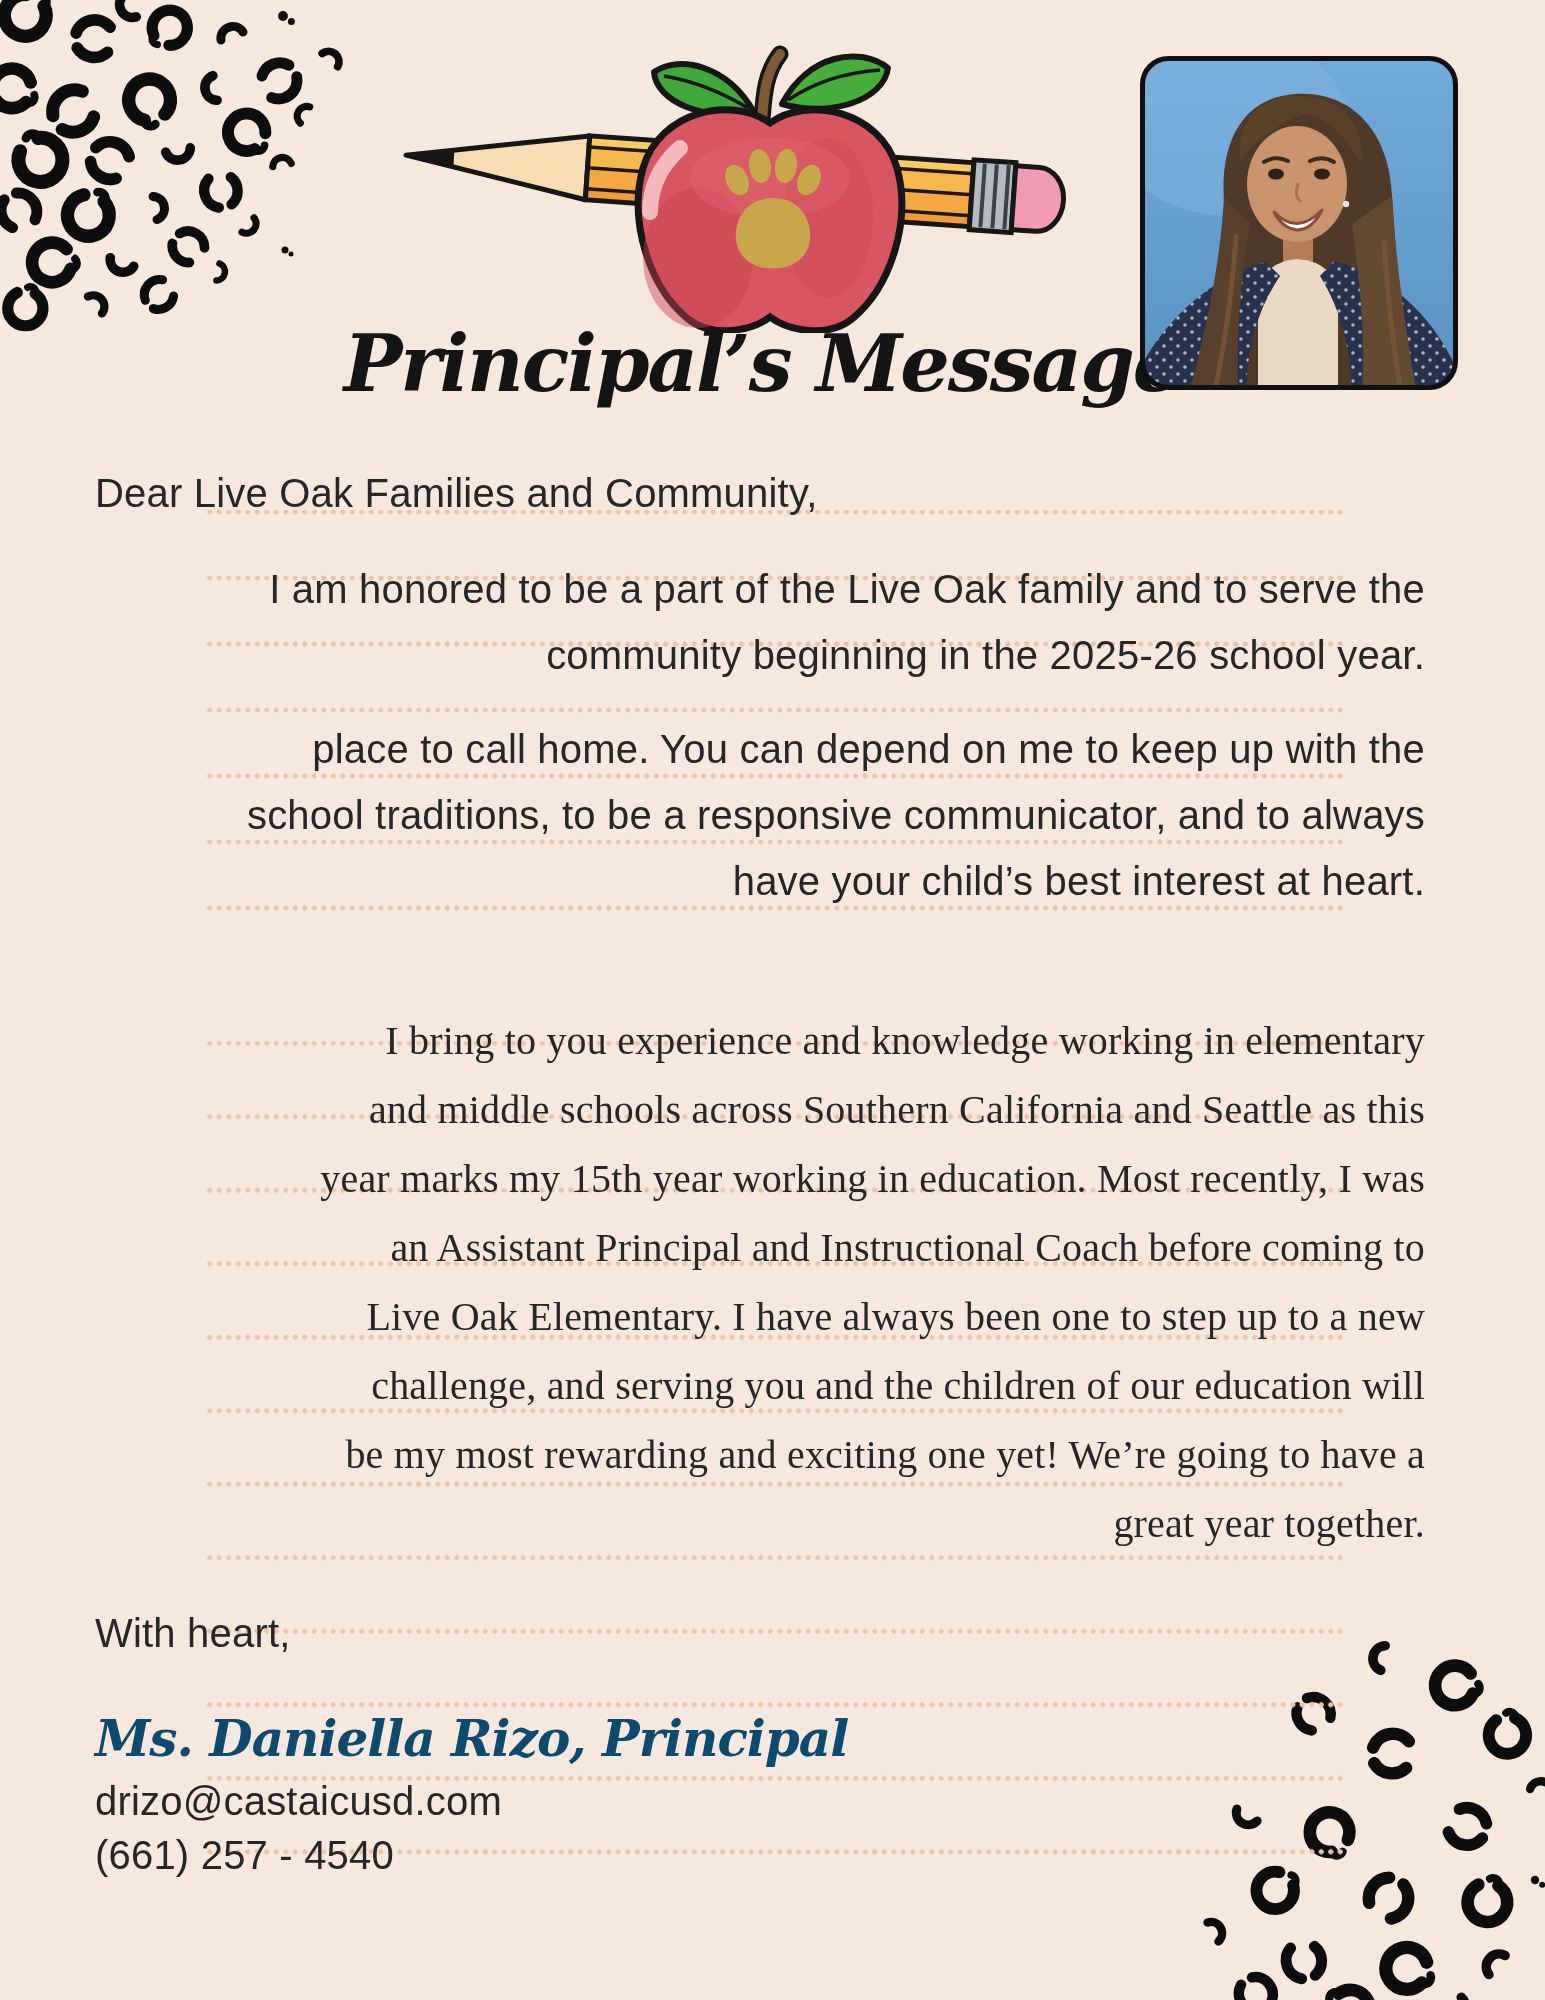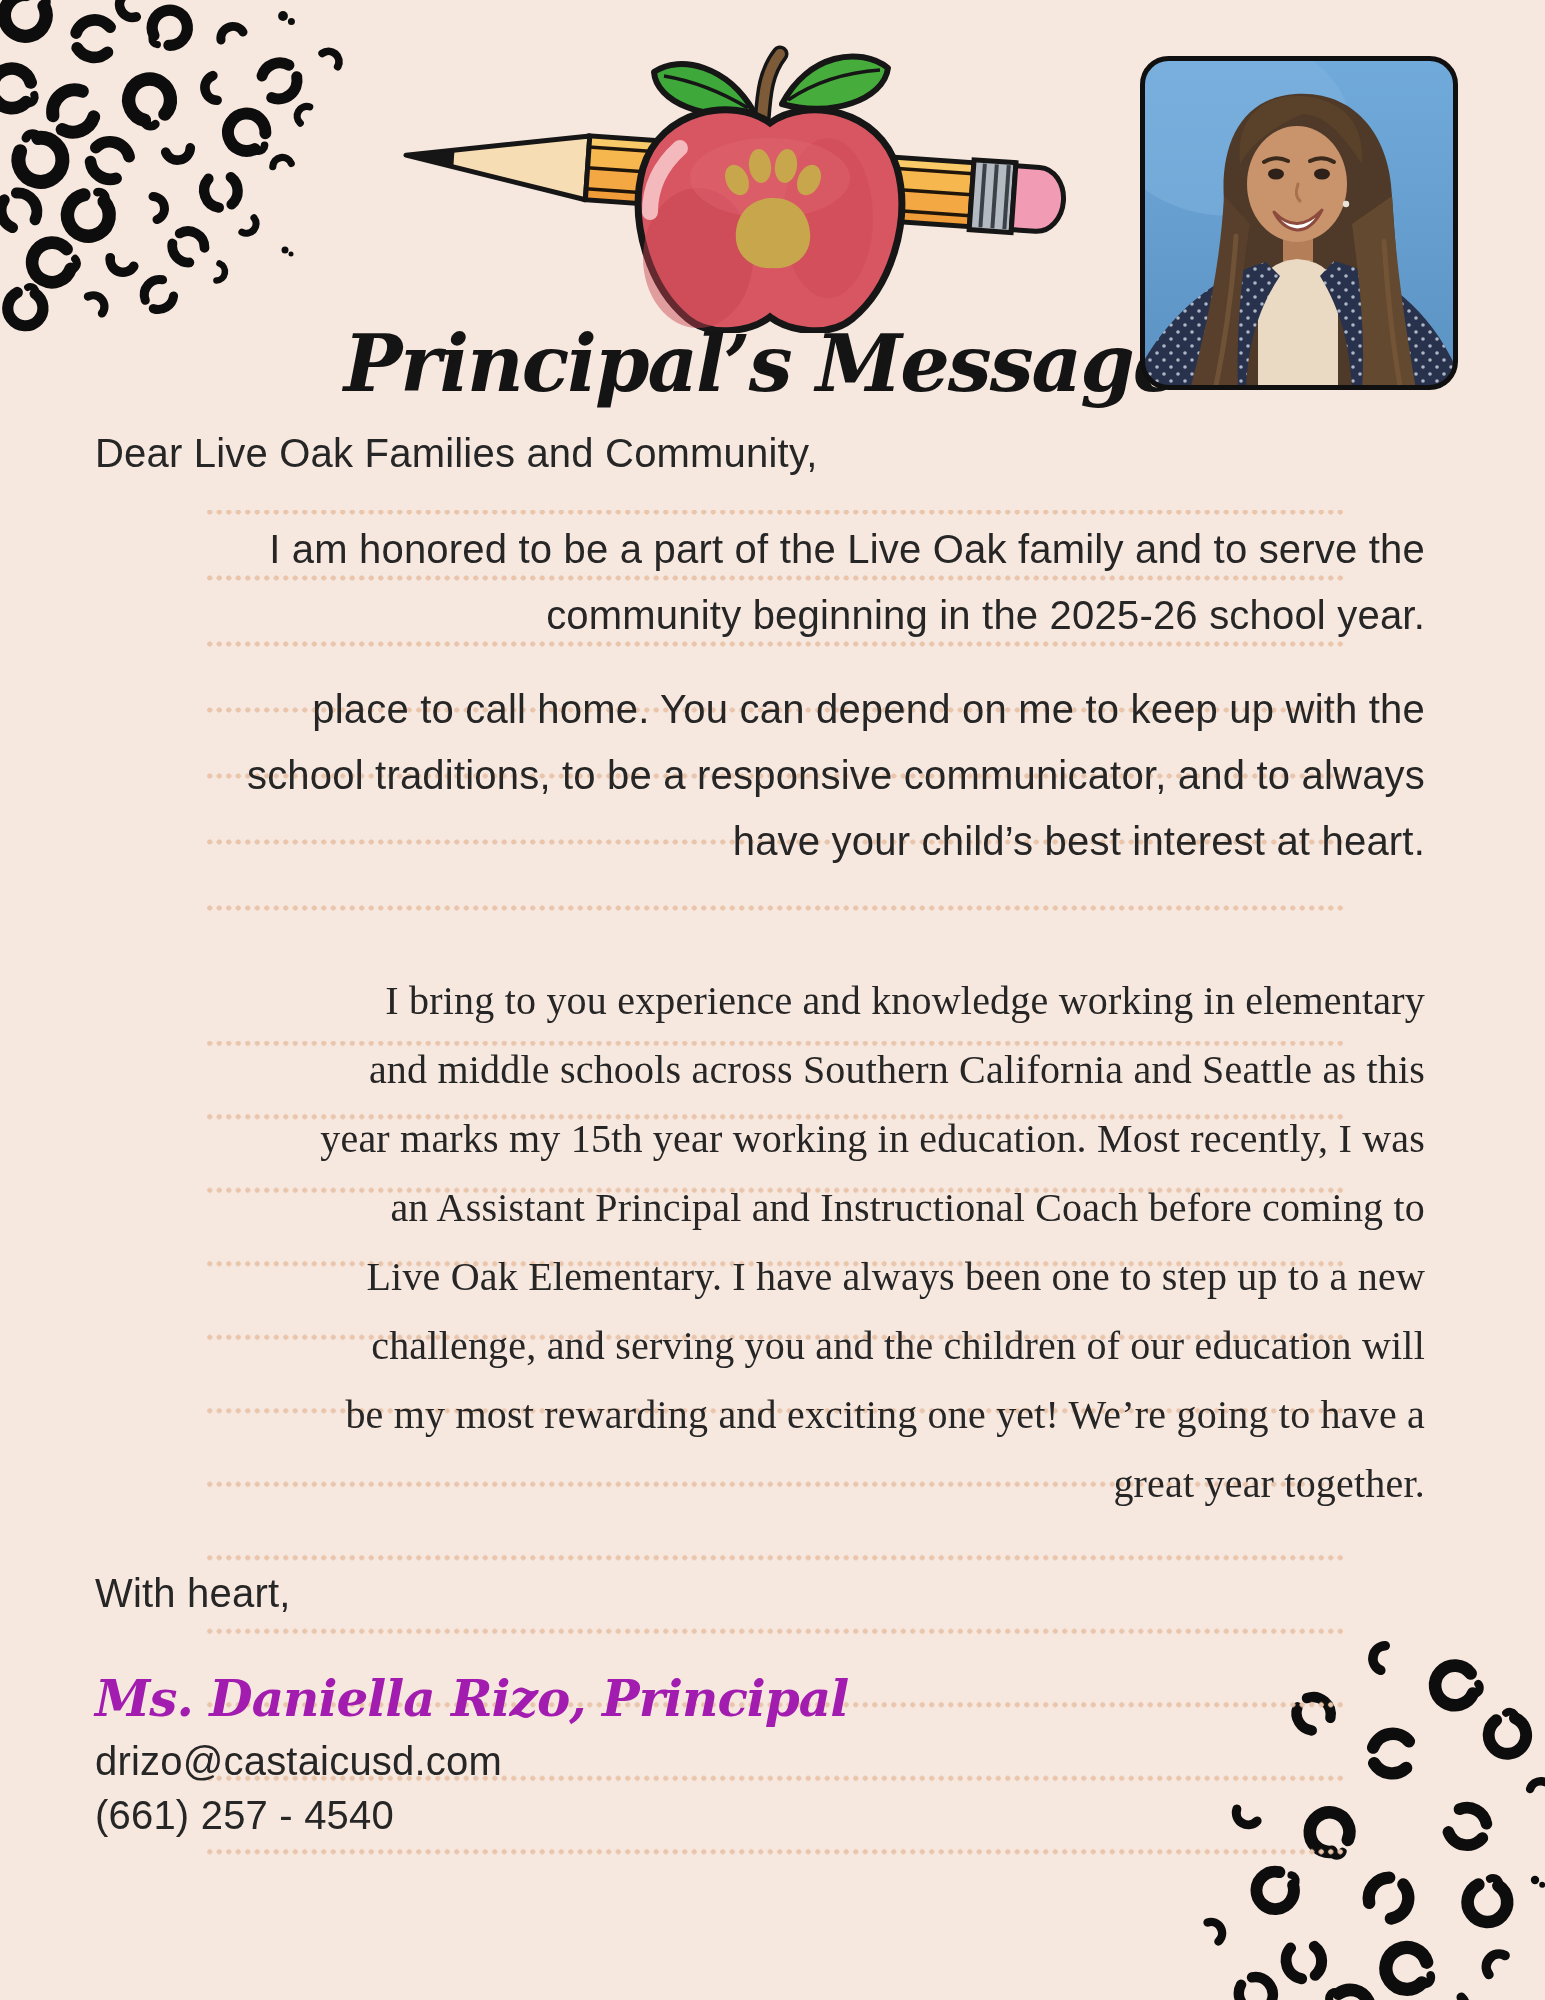--- a/index.html
+++ b/index.html
@@ -10,31 +10,31 @@
   #leopard-br{left:1145px;top:1580px;}
   #illustration{left:398px;top:28px;}
   .page-title{position:absolute;top:318px;left:180px;width:1164px;text-align:center;
       font-family:"DejaVu Serif",serif;font-style:italic;font-weight:700;
       font-size:78px;letter-spacing:-2px;color:#141414;white-space:nowrap;}
   #photo{position:absolute;left:1140px;top:56px;}
   .rules{position:absolute;left:205px;width:1140px;z-index:1;
       background-image:radial-gradient(circle,#e9c5ac 2.3px,rgba(233,197,172,0) 2.9px);}
   #rules-top{top:510px;height:403px;background-size:9.5px 66px;background-position:0 -31px;}
   #rules-bottom{top:1041px;height:814px;background-size:9.5px 73.5px;background-position:0 -34.5px;}
-  .letter{position:absolute;left:95px;top:420px;width:1330px;z-index:2;font-size:40px;
+  .letter{position:absolute;left:95px;top:460px;width:1330px;z-index:2;font-size:40px;
       letter-spacing:0.2px;color:#262626;}
   .line{height:66px;line-height:66px;white-space:nowrap;text-align:right;}
   .salutation{height:66px;line-height:66px;margin-bottom:30px;white-space:nowrap;}
   .p0{margin-bottom:28px;}
   .p1{margin-bottom:92px;}
   .p2{margin-bottom:42px;font-family:Liberation Serif, serif;}
   .p2 .line{height:69px;line-height:69px;}
   .closing{height:66px;line-height:66px;margin-bottom:38px;}
   .signature{height:70px;line-height:70px;font-family:"DejaVu Serif",serif;font-style:italic;
-      font-weight:700;font-size:50px;letter-spacing:-1px;color:#a21caf;white-space:nowrap;}
+      font-weight:700;font-size:50px;letter-spacing:-1px;color:#0c4a6e;white-space:nowrap;}
   .contact{height:54px;line-height:54px;white-space:nowrap;}
 </style>
 </head>
 <body>
 
 <div class="page">
 
   <svg id="leopard-tl" class="deco" width="420" height="350" viewBox="0 0 420 350">
     <defs>
       <g id="sA" fill="none" stroke="#0d0d0d" stroke-linecap="round">

